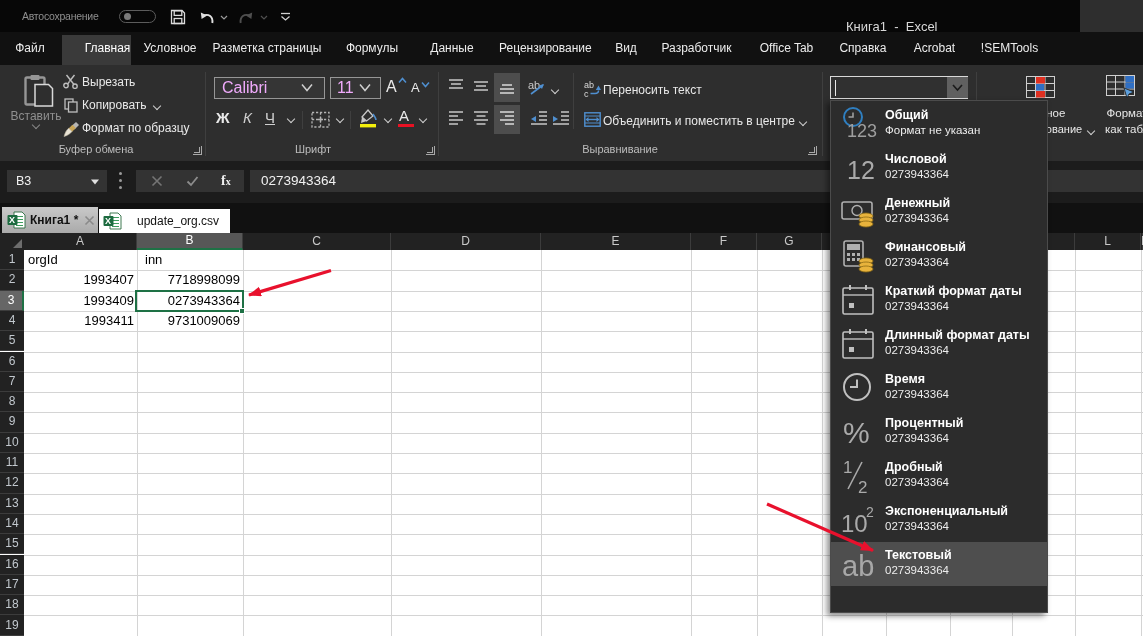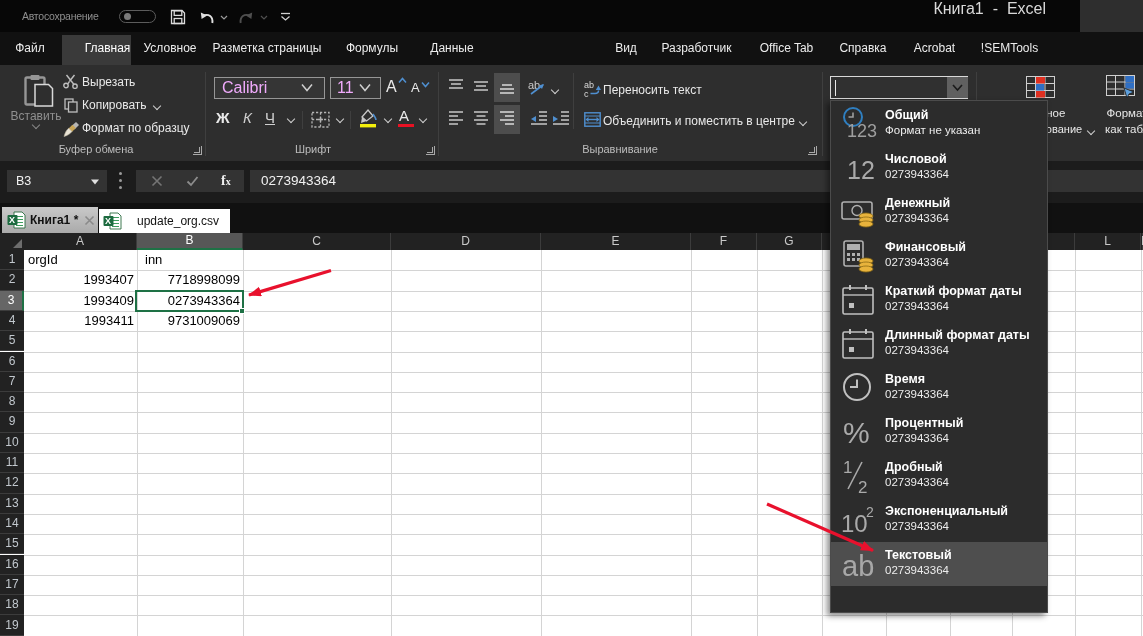--- a/index.html
+++ b/index.html
@@ -6,21 +6,21 @@
 html,body { width:1143px; height:636px; overflow:hidden; background:#2e2e2e;
   font-family:"Liberation Sans", sans-serif; }
 #app { position:relative; width:1143px; height:636px; }
 .abs { position:absolute; }
 
 
 #titlebar { left:0; top:0; width:1080px; height:32px; background:#070707; }
 #autosave { left:22px; top:10px; color:#8f8f8f; font-size:10.5px; letter-spacing:-0.25px; }
 #toggle { left:119px; top:10px; width:37px; height:13px; border:1px solid #5c5c5c; border-radius:7px; }
 #toggle .knob { position:absolute; left:4px; top:2px; width:7px; height:7px; border-radius:50%; background:#7a7a7a; }
-#wintitle { left:846px; top:0; width:200px; text-align:right; color:#d8d8d8; font-size:16px; }
+#wintitle { left:846px; top:19px; width:200px; text-align:left; color:#d8d8d8; font-size:13px; }
 
 
 #tabrow { left:0; top:32px; width:1143px; height:33px; background:#111111; }
 .rtab { position:absolute; top:0; height:33px; line-height:33px; color:#ececec; font-size:12px; text-align:center; }
 #tabsel { left:62px; top:3px; width:69px; height:30px; background:#3a3a3a; }
 
 
 #ribbon { left:0; top:65px; width:1143px; height:96px; background:#2e2e2e; }
 .gsep { position:absolute; top:7px; width:1px; height:84px; background:#3f3f3f; }
 .glabel { position:absolute; top:78px; height:16px; color:#bdbdbd; font-size:11px; text-align:center; }
@@ -100,20 +100,21 @@
   </div>
 
   <div id="tabrow" class="abs">
     <div id="tabsel" class="abs"></div>
     <div class="rtab" style="left:10px;width:40px">Файл</div>
     <div class="rtab" style="left:62px;width:91px;color:#fff">Главная</div>
     <div class="rtab" style="left:143px;width:54px">Условное</div>
     <div class="rtab" style="left:212px;width:110px">Разметка страницы</div>
     <div class="rtab" style="left:343px;width:58px">Формулы</div>
     <div class="rtab" style="left:426px;width:52px">Данные</div>
+    <div class="rtab" style="left:499px;width:92px">Рецензирование</div>
     <div class="rtab" style="left:613px;width:26px">Вид</div>
     <div class="rtab" style="left:659px;width:75px">Разработчик</div>
     <div class="rtab" style="left:758px;width:57px">Office Tab</div>
     <div class="rtab" style="left:838px;width:50px">Справка</div>
     <div class="rtab" style="left:910px;width:49px">Acrobat</div>
     <div class="rtab" style="left:980px;width:59px">!SEMTools</div>
   </div>
 
   <div id="ribbon" class="abs">
     <div class="gsep" style="left:205px"></div>

